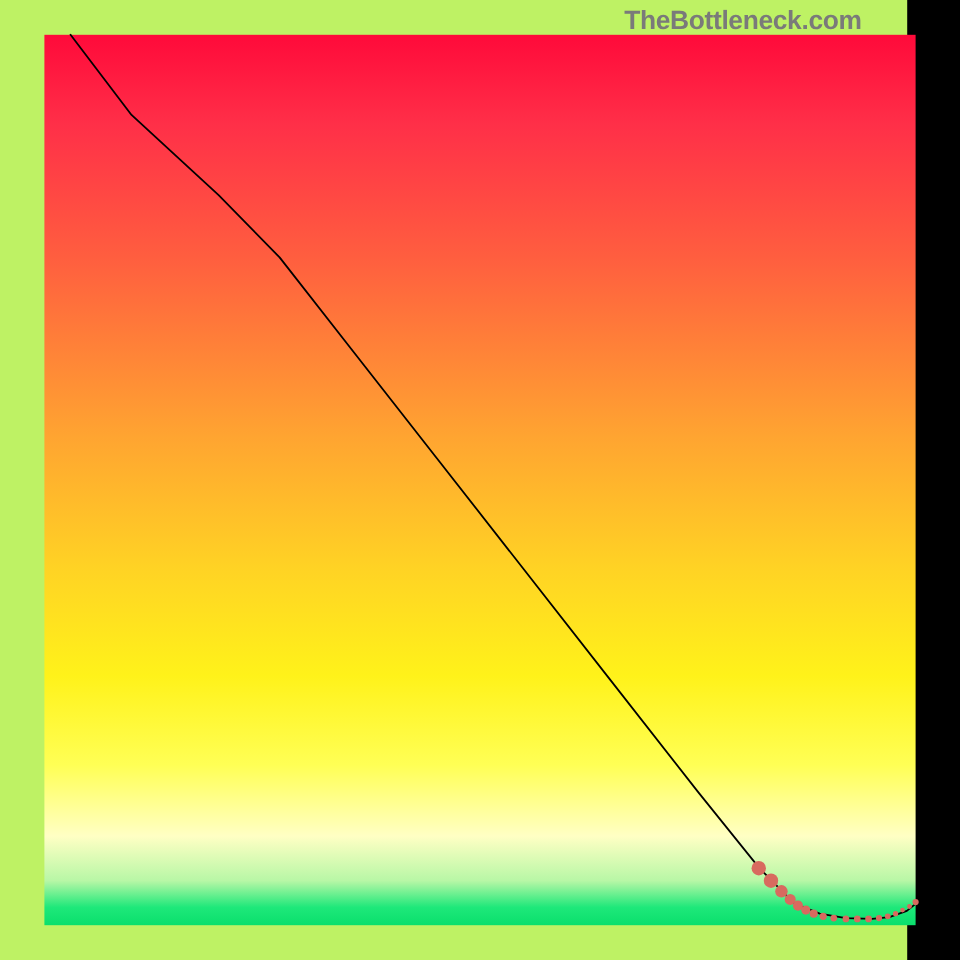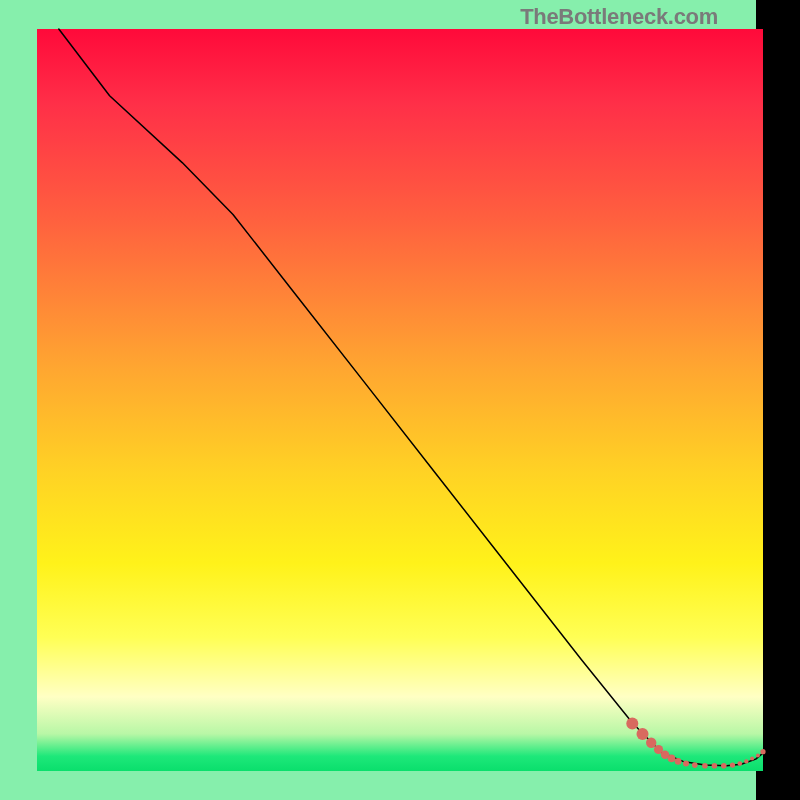--- a/index.html
+++ b/index.html
@@ -10,21 +10,21 @@
     background: #000000;
     overflow: hidden;
     font-family: Arial, Helvetica, sans-serif;
   }
   .frame {
     position: absolute;
     left: 0;
     top: 0;
     width: 756px;
     height: 800px;
-    background: #86efac;
+    background: #bef264;
   }
   .plot {
     position: absolute;
     left: 37px;
     top: 29px;
     width: 726px;
     height: 742px;
     
     background: linear-gradient(
       to bottom,

